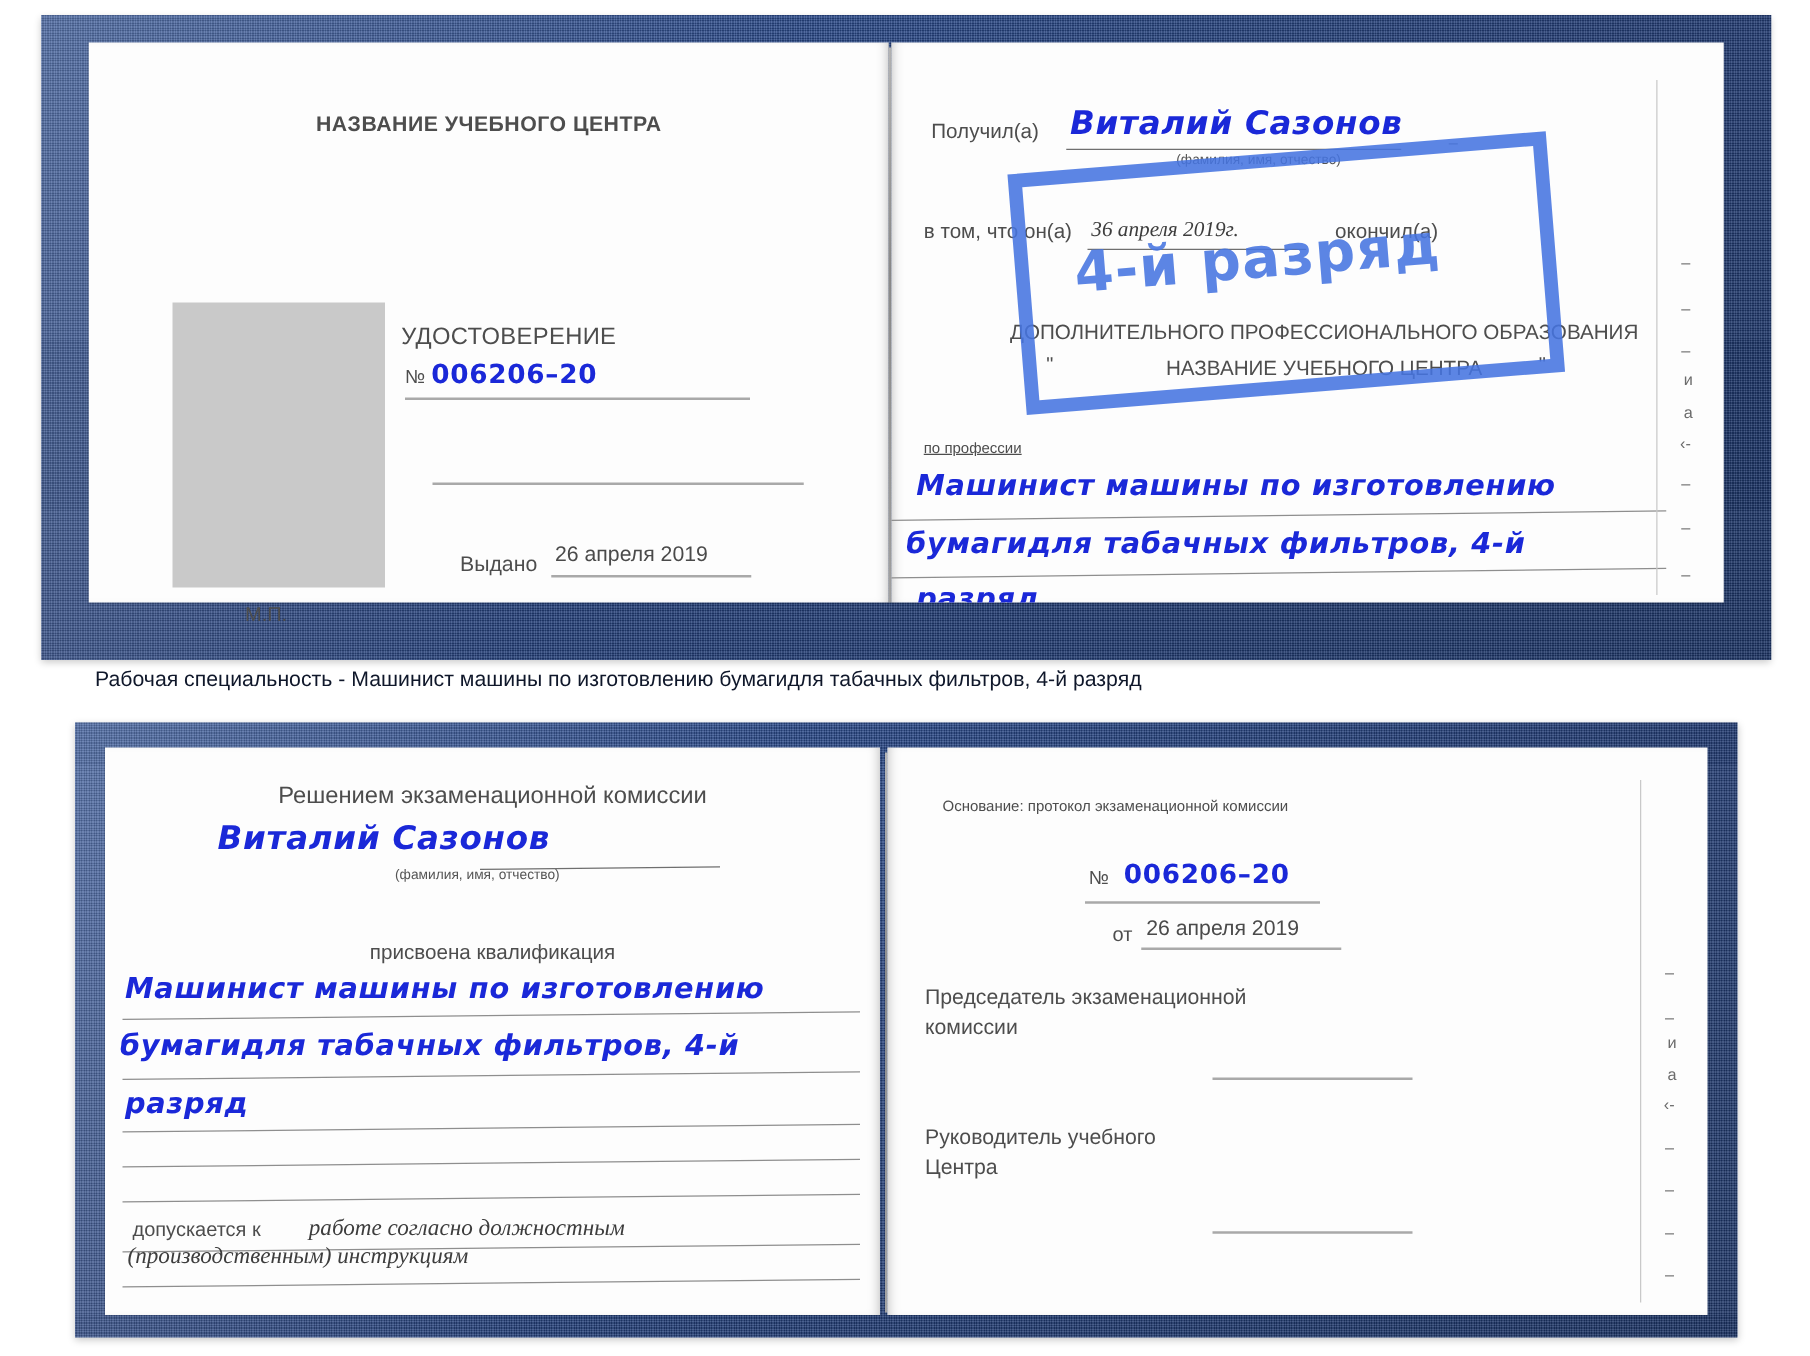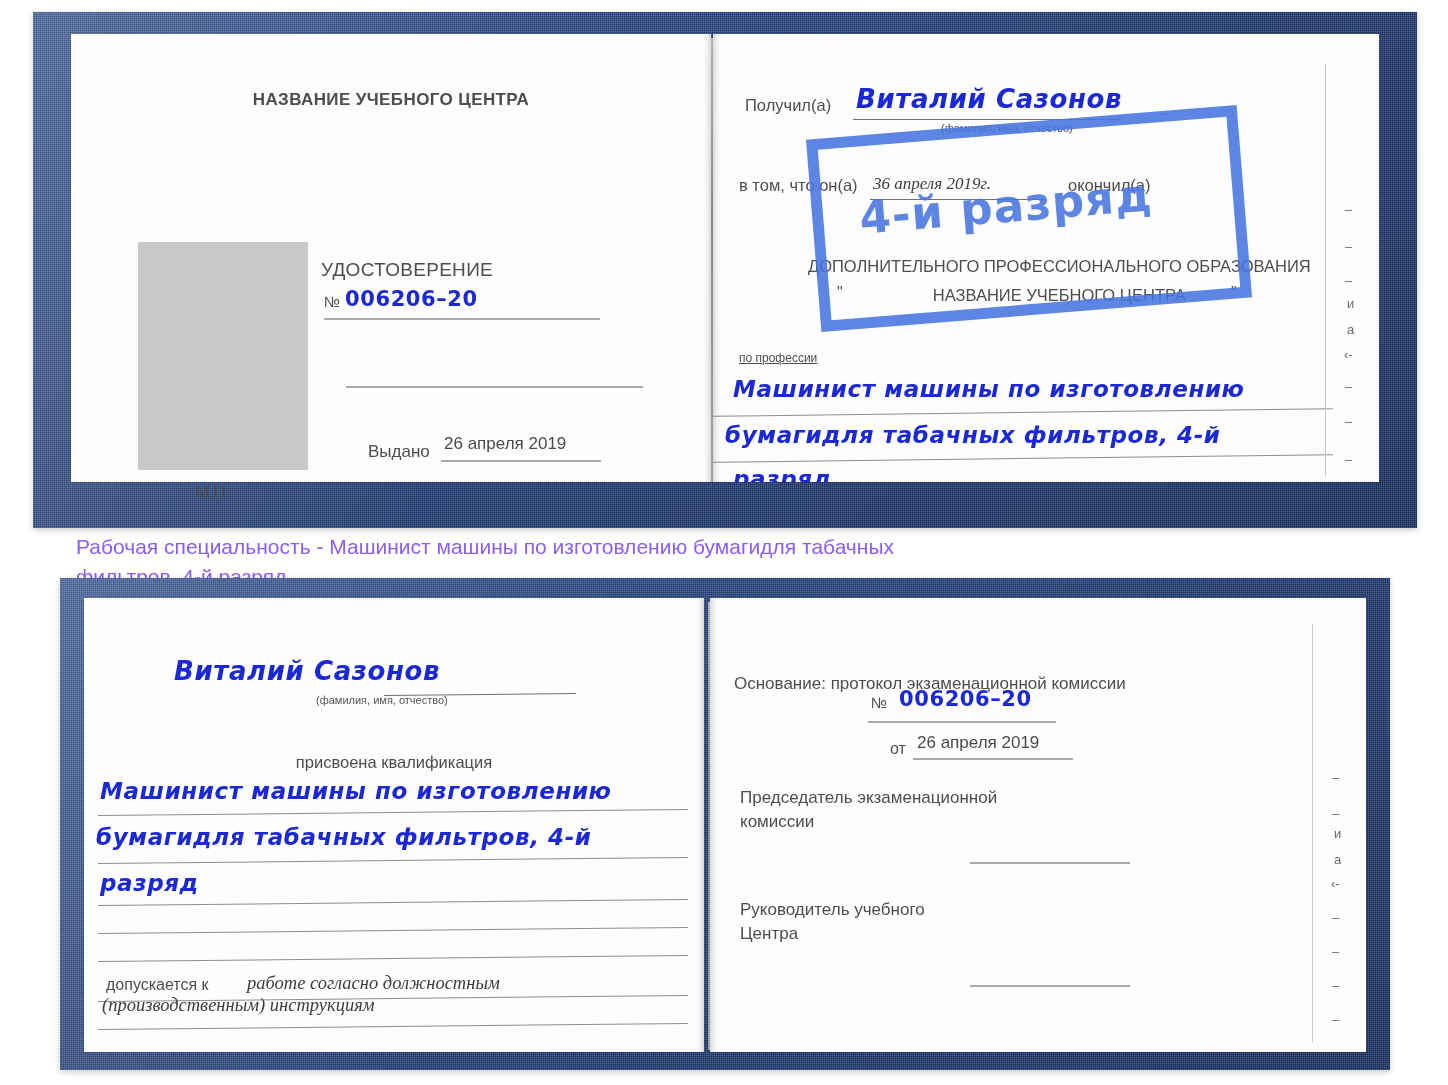--- a/index.html
+++ b/index.html
@@ -73,21 +73,21 @@
     letter-spacing:1px;
     pointer-events:none;
     white-space:nowrap;
   }
 
   
   .frag{position:absolute;color:#6b6b6b;font-size:13px;white-space:nowrap;}
 
   
   .caption{
-    position:absolute;font-size:21px;color:#8b5cf6;
+    position:absolute;font-size:17px;color:#0f172a;
     line-height:1.45;width:920px;
   }
 </style>
 </head>
 <body>
 
 <div class="book" style="left:33px;top:12px;width:1384px;height:516px;">
 
   <div class="cover"></div>
 
@@ -157,20 +157,21 @@
 </div>
 
 <div class="caption" style="left:76px;top:532px;">Рабочая специальность - Машинист машины по изготовлению бумагидля табачных фильтров, 4-й разряд</div>
 
 <div class="book" style="left:60px;top:578px;width:1330px;height:492px;">
 
   <div class="cover"></div>
 
   <div class="page left" style="left:24px;top:20px;width:620px;height:454px;overflow:hidden;">
 
+    <div class="t print" style="left:50%;top:28px;transform:translateX(-50%);font-size:19px;">Решением экзаменационной комиссии</div>
 
     <div class="t hand" style="left:90px;top:58px;font-size:26px;">Виталий Сазонов</div>
     <div class="rule dark" style="left:300px;top:96px;width:192px;transform:rotate(-0.6deg);"></div>
     <div class="t tiny" style="left:232px;top:96px;">(фамилия, имя, отчество)</div>
 
     <div class="t print" style="left:50%;top:155px;transform:translateX(-50%);font-size:16.5px;">присвоена квалификация</div>
 
     <div class="t hand" style="left:16px;top:180px;font-size:23px;">Машинист машины по изготовлению</div>
     <div class="rule thin" style="left:14px;top:214px;width:590px;transform:rotate(-0.6deg);"></div>
     <div class="t hand" style="left:12px;top:226px;font-size:23px;">бумагидля табачных фильтров, 4-й</div>
@@ -184,21 +185,21 @@
     <div class="t ink-serif" style="left:163px;top:375px;font-size:18.5px;">работе согласно должностным</div>
     <div class="rule thin" style="left:14px;top:400px;width:590px;transform:rotate(-0.6deg);"></div>
     <div class="t ink-serif" style="left:18px;top:397px;font-size:18.5px;">(производственным) инструкциям</div>
     <div class="rule thin" style="left:14px;top:428px;width:590px;transform:rotate(-0.6deg);"></div>
   </div>
 
   <div class="spine" style="left:648px;top:24px;height:448px;"></div>
 
   <div class="page right" style="left:650px;top:20px;width:656px;height:454px;overflow:hidden;">
 
-    <div class="t print" style="left:24px;top:40px;font-size:17px;margin-top:36px;">Основание: протокол экзаменационной комиссии</div>
+    <div class="t print" style="left:44px;top:40px;font-size:12px;">Основание: протокол экзаменационной комиссии</div>
 
     <div class="t print" style="left:161px;top:96px;font-size:15px;">№</div>
     <div class="t hand" style="left:189px;top:89px;font-size:21px;font-style:normal;">006206–20</div>
     <div class="rule" style="left:158px;top:123px;width:188px;"></div>
 
     <div class="t print" style="left:180px;top:142px;font-size:16px;">от</div>
     <div class="t print-b" style="left:207px;top:135px;font-size:17px;">26 апреля 2019</div>
     <div class="rule" style="left:203px;top:160px;width:160px;"></div>
 
     <div class="t print" style="left:30px;top:190px;font-size:17px;">Председатель экзаменационной</div>

